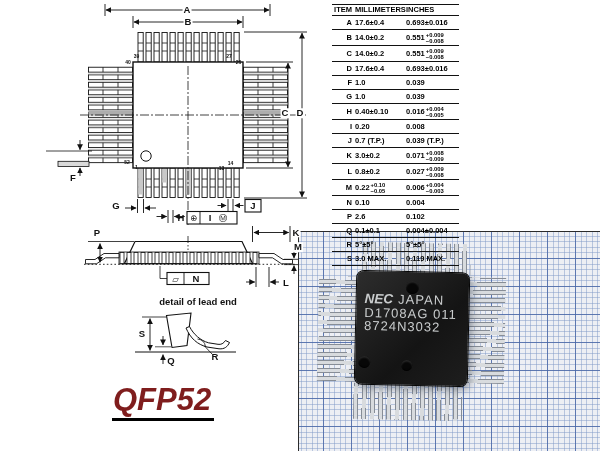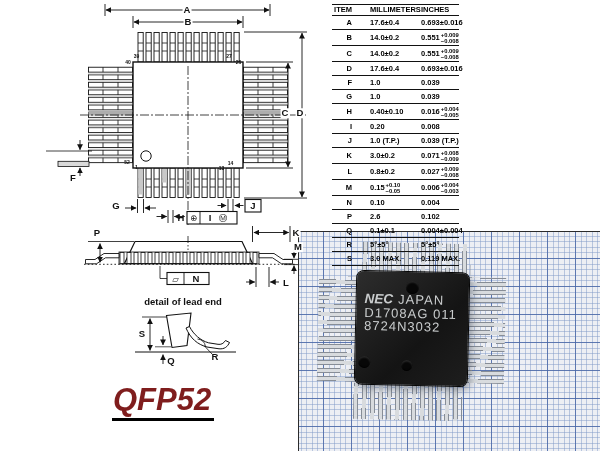--- a/index.html
+++ b/index.html
@@ -20,21 +20,21 @@
                color:#7f1d1d; border-bottom:3.5px solid #000; padding:0 3px 3px 1px; line-height:1; z-index:3; }
 
   
   .dim-table { position:absolute; left:332px; top:4px; width:127px; border-top:1.4px solid #111;
                border-bottom:1.4px solid #111; font-family:"Liberation Sans",sans-serif; z-index:3; }
   .t-row, .t-head { display:flex; align-items:center; border-bottom:1px solid #111; min-height:10px; }
   .t-head { border-bottom:1.4px solid #111; }
   .t-row:last-child { border-bottom:none; }
   .t-head span, .t-row span.cell { font-size:7.5px; font-weight:bold; color:#000; line-height:1; }
   .c-item { width:20px; text-align:right; flex:none; }
-  .c-mm   { width:50px; padding-left:18px; flex:none; text-align:left; }
+  .c-mm   { width:50px; padding-left:3px; flex:none; text-align:left; }
   .c-in   { width:54px; padding-left:1px; flex:none; text-align:left; }
   .t-row .c-item, .t-row .c-mm, .t-row .c-in { font-size:7.5px; font-weight:bold; color:#000; }
   .t-row { padding:1.5px 0; }
   .stack { display:inline-flex; flex-direction:column; font-size:5.8px; line-height:6px;
            vertical-align:middle; margin-left:1px; font-weight:bold; }
 
   
   .photo { position:absolute; left:298px; top:231px; width:301px; height:219px; background:#edeff4;
            border:1px solid #2b2b2b; overflow:hidden; z-index:2; }
   .graph { position:absolute; inset:-4px;
@@ -224,21 +224,21 @@
 
   <span class="pin-num" style="left:136.5px; top:56px;">39</span>
   <span class="pin-num" style="left:128px;   top:61.5px;">40</span>
   <span class="pin-num" style="left:229px;   top:56px;">27</span>
   <span class="pin-num" style="left:238.5px; top:61.5px;">26</span>
   <span class="pin-num" style="left:127px;   top:161.5px;">52</span>
   <span class="pin-num" style="left:136.5px; top:166.5px;">1</span>
   <span class="pin-num" style="left:221.5px; top:167.5px;">13</span>
   <span class="pin-num" style="left:230.5px; top:163px;">14</span>
 
-  <span class="caption" style="left:183px; top:301px;">detail of lead end</span>
+  <span class="caption" style="left:198px; top:301px;">detail of lead end</span>
   <div class="pkg-title">QFP52</div>
 
   <div class="dim-table">
     <div class="t-head">
       <span class="c-item">ITEM</span>
       <span class="c-mm">MILLIMETERS</span>
       <span class="c-in">INCHES</span>
     </div>
     <div id="t-body">
         <div class="t-row">
@@ -285,42 +285,42 @@
               <span>−0.005</span>
             </span></span>
         </div>
         <div class="t-row">
           <span class="c-item cell">I</span>
           <span class="c-mm cell">0.20</span>
           <span class="c-in cell">0.008</span>
         </div>
         <div class="t-row">
           <span class="c-item cell">J</span>
-          <span class="c-mm cell">1.0 (T.P.)</span>
+          <span class="c-mm cell">0.7 (T.P.)</span>
           <span class="c-in cell">0.039 (T.P.)</span>
         </div>
         <div class="t-row">
           <span class="c-item cell">K</span>
           <span class="c-mm cell">3.0±0.2</span>
           <span class="c-in cell"><span>0.071</span><span class="stack">
               <span>+0.008</span>
               <span>−0.009</span>
             </span></span>
         </div>
         <div class="t-row">
           <span class="c-item cell">L</span>
           <span class="c-mm cell">0.8±0.2</span>
           <span class="c-in cell"><span>0.027</span><span class="stack">
               <span>+0.009</span>
               <span>−0.008</span>
             </span></span>
         </div>
         <div class="t-row">
           <span class="c-item cell">M</span>
-          <span class="c-mm cell"><span>0.15</span><span class="stack">
+          <span class="c-mm cell"><span>0.22</span><span class="stack">
               <span>+0.10</span>
               <span>−0.05</span>
             </span></span>
           <span class="c-in cell"><span>0.006</span><span class="stack">
               <span>+0.004</span>
               <span>−0.003</span>
             </span></span>
         </div>
         <div class="t-row">
           <span class="c-item cell">N</span>

